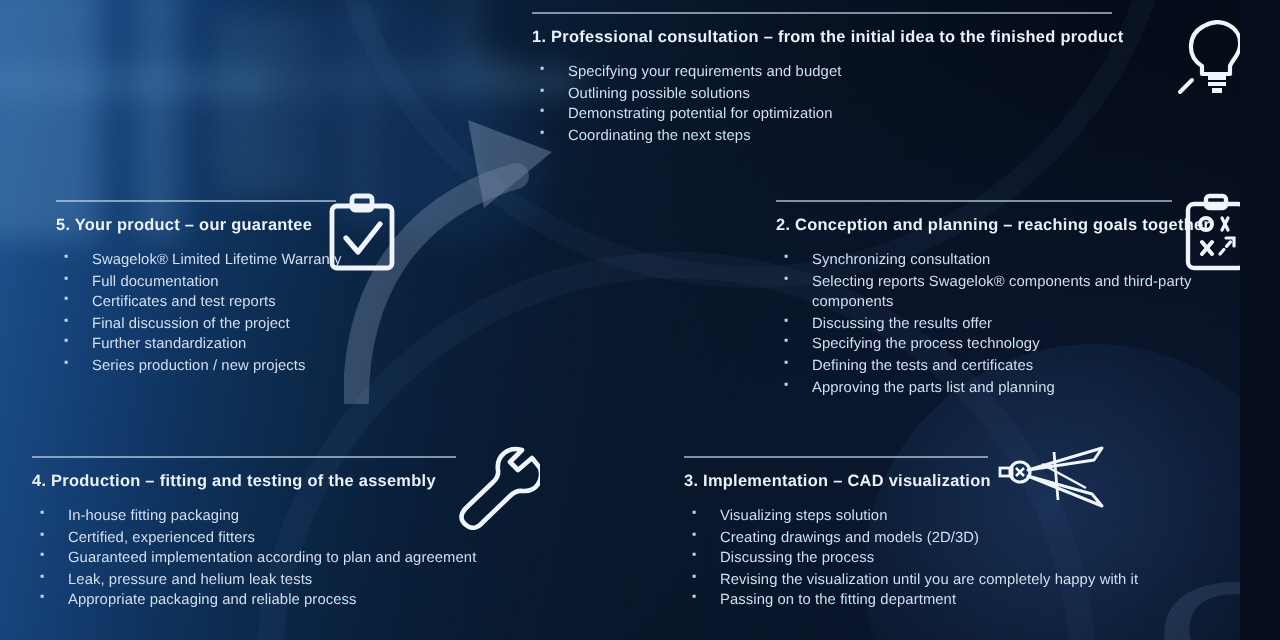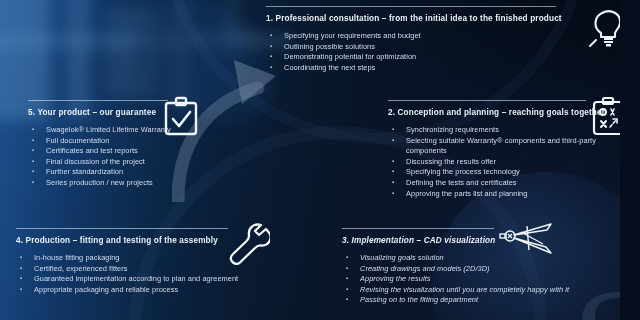--- a/index.html
+++ b/index.html
@@ -59,21 +59,21 @@
            white-space:nowrap; margin-bottom:8px; }
   ul { list-style:none; }
   li { position:relative; font-size:7.4px; line-height:10.6px; color:#d2dff0;
        padding-left:18px; letter-spacing:.05px; }
   li:before { content:"▪"; position:absolute; left:4px; top:-1px;
               font-size:6px; color:#c3d3e8; }
 
   
   #sec1 { left:266px; top:6px;  width:300px; }
   #sec2 { left:388px; top:100px; width:222px; }
-  #sec3 { left:342px; top:228px; width:290px;font-style:italic; }
+  #sec3 { left:342px; top:228px; width:290px; }
   #sec4 { left:16px;  top:228px; width:256px; }
   #sec5 { left:28px;  top:100px; width:160px; }
 
   #sec1 .rule { width:290px; }
   #sec2 .rule { width:198px; }
   #sec3 .rule { width:152px; }
   #sec4 .rule { width:212px; }
   #sec5 .rule { width:140px; }
 
   
@@ -121,48 +121,49 @@
       <li>Outlining possible solutions</li>
       <li>Demonstrating potential for optimization</li>
       <li>Coordinating the next steps</li>
     </ul>
   </div>
 
   <div class="sec" id="sec2">
     <div class="rule"></div>
     <div class="title">2. Conception and planning – reaching goals together</div>
     <ul>
-      <li>Synchronizing requirements</li>
-      <li>Selecting suitable Warranty® components and third-party components</li>
+      <li>Synchronizing consultation</li>
+      <li>Selecting reports Swagelok® components and third-party components</li>
       <li>Discussing the results offer</li>
       <li>Specifying the process technology</li>
       <li>Defining the tests and certificates</li>
       <li>Approving the parts list and planning</li>
     </ul>
   </div>
 
   <div class="sec" id="sec3">
     <div class="rule"></div>
     <div class="title">3. Implementation – CAD visualization</div>
     <ul>
-      <li>Visualizing goals solution</li>
+      <li>Visualizing steps solution</li>
       <li>Creating drawings and models (2D/3D)</li>
-      <li>Approving the results</li>
+      <li>Discussing the process</li>
       <li>Revising the visualization until you are completely happy with it</li>
       <li>Passing on to the fitting department</li>
     </ul>
   </div>
 
   <div class="sec" id="sec4">
     <div class="rule"></div>
     <div class="title">4. Production – fitting and testing of the assembly</div>
     <ul>
       <li>In-house fitting packaging</li>
       <li>Certified, experienced fitters</li>
       <li>Guaranteed implementation according to plan and agreement</li>
+      <li>Leak, pressure and helium leak tests</li>
       <li>Appropriate packaging and reliable process</li>
     </ul>
   </div>
 
   <div class="sec" id="sec5">
     <div class="rule"></div>
     <div class="title">5. Your product – our guarantee</div>
     <ul>
       <li>Swagelok® Limited Lifetime Warranty</li>
       <li>Full documentation</li>

